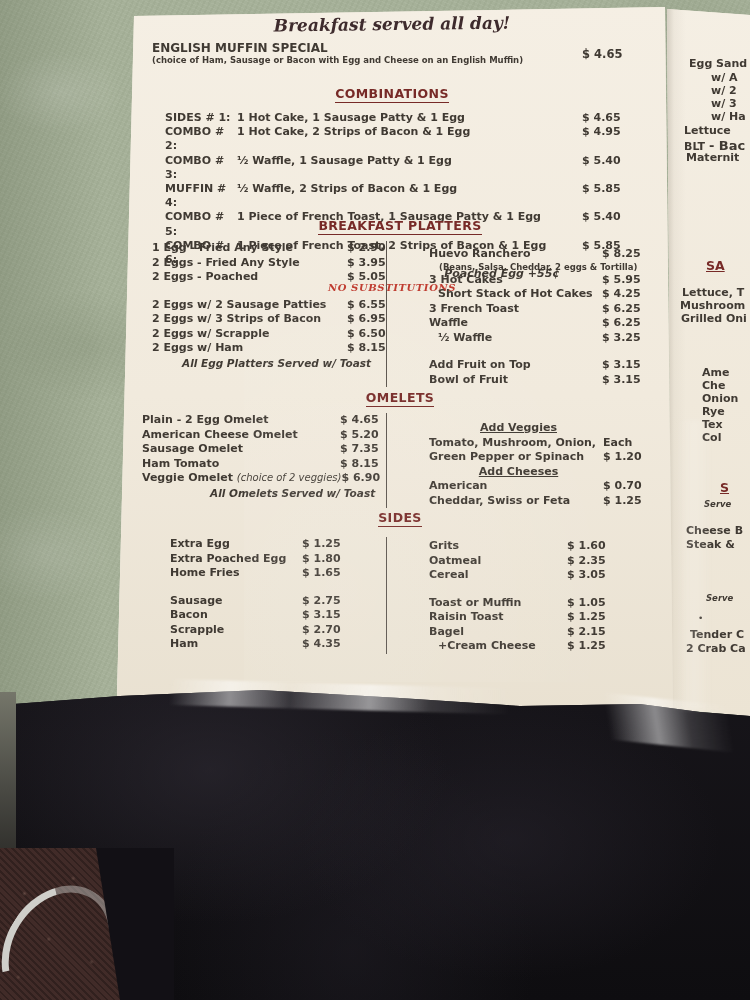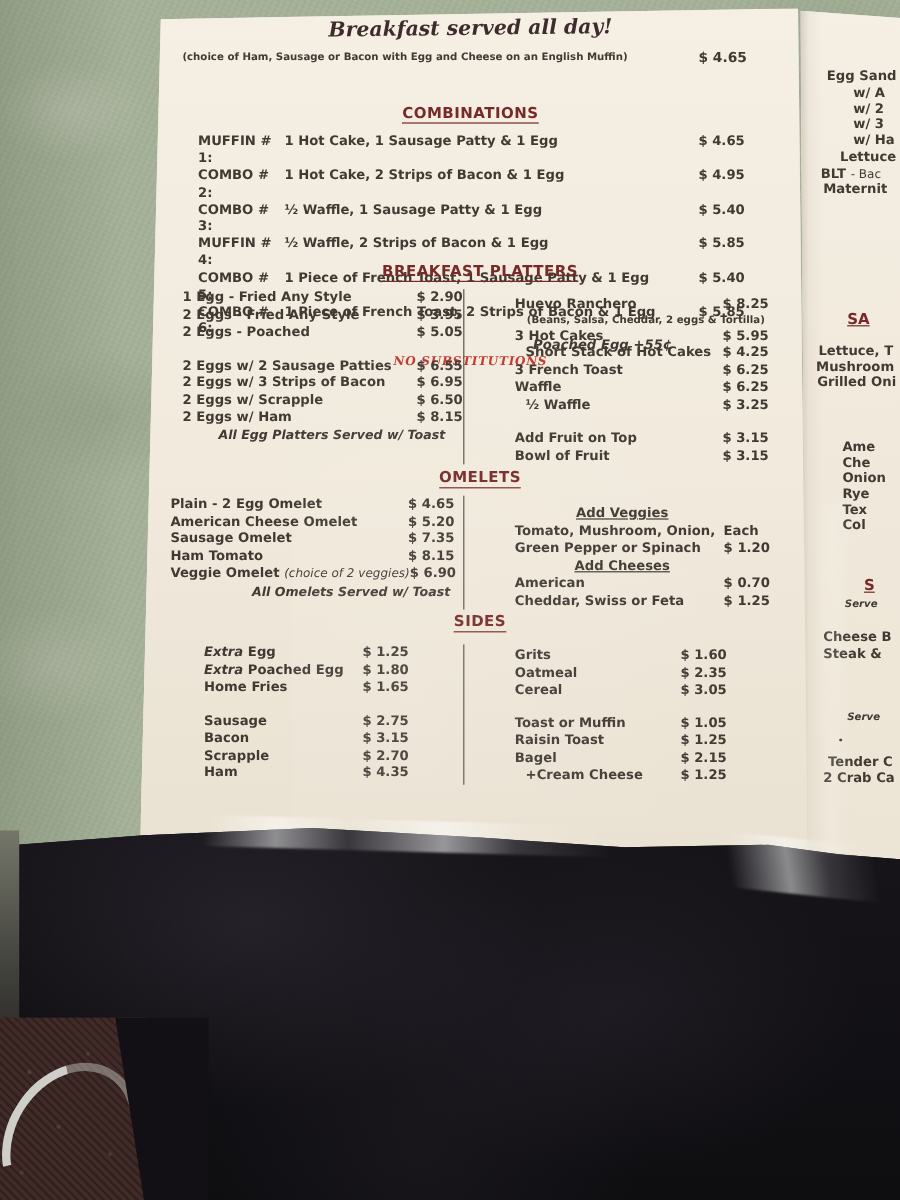--- a/index.html
+++ b/index.html
@@ -63,25 +63,25 @@
   .omr .pr{width:40px;margin-right:5px;}
   .sdl .pr{width:40px;margin-right:44px;}
   .sdr .pr{width:45px;margin-right:36px;}
   .sdl .nm{padding-left:18px;}
   .oml .nm{margin-left:-10px;}
   .ind .nm{padding-left:9px;}
   .subline{font-size:8.5px;font-weight:bold;line-height:11px;margin-left:10px;white-space:nowrap;}
   .note{font-style:italic;font-weight:bold;font-size:10.5px;line-height:14px;}
   .subhead{text-align:center;font-weight:bold;font-size:11px;line-height:14.5px;text-decoration:underline;padding-right:40px;}
   .itnote{font-style:italic;font-weight:normal;font-size:10px;}
-  .emit{font-style:italic;}
+  .emit{}
 
   
   .p2line{position:absolute;font-size:11px;font-weight:bold;color:#403a33;white-space:nowrap;}
-  .p2small{font-size:10px;font-weight:normal;}
+  .p2small{font-size:13px;font-weight:bold;}
   .p2head{position:absolute;color:#772a27;font-weight:bold;font-size:12.5px;text-decoration:underline;}
   .p2serve{position:absolute;font-style:italic;font-weight:bold;font-size:8.5px;color:#403a33;}
   .p2bullet{position:absolute;font-size:9px;color:#403a33;}
 
   
   .clothing{left:0;top:680px;width:750px;height:320px;
     clip-path:polygon(0 25px,120px 16px,260px 10px,400px 18px,520px 26px,640px 24px,700px 32px,750px 36px,750px 320px,0 320px);
     background-color:#151318;
     background-image:
       radial-gradient(340px 220px at 28% 28%, rgba(52,48,58,.5), transparent 70%),
@@ -120,21 +120,21 @@
 <body>
 
 <div class="abs table"></div>
 
 <div class="abs page-right">
   <div class="p2line" style="left:25px;top:57px">Egg Sand</div>
   <div class="p2line" style="left:47px;top:71px">w/ A</div>
   <div class="p2line" style="left:47px;top:84px">w/ 2</div>
   <div class="p2line" style="left:47px;top:97px">w/ 3</div>
   <div class="p2line" style="left:47px;top:110px">w/ Ha</div>
-  <div class="p2line" style="left:36px;top:124px">Lettuce</div>
+  <div class="p2line" style="left:20px;top:124px">Lettuce</div>
   <div class="p2line" style="left:20px;top:138px"><span>BLT</span> <span class="p2small">- Bac</span></div>
   <div class="p2line" style="left:22px;top:151px">Maternit</div>
 
   <div class="p2head" style="left:42px;top:258px">SA</div>
   <div class="p2line" style="left:18px;top:286px">Lettuce, T</div>
   <div class="p2line" style="left:16px;top:299px">Mushroom</div>
   <div class="p2line" style="left:17px;top:312px">Grilled Oni</div>
 
   <div class="p2line" style="left:38px;top:366px">Ame</div>
   <div class="p2line" style="left:38px;top:379px">Che</div>
@@ -152,31 +152,32 @@
   <div class="p2line" style="left:26px;top:628px">Tender C</div>
   <div class="p2line" style="left:22px;top:642px">2 Crab Ca</div>
 </div>
 
 <div class="abs page-main">
 
   <div class="sec" style="top:12px;padding-right:44px">
     <div class="tagline">Breakfast served all day!</div>
     <div class="special">
       <div class="sp-text">
+        <div class="sp-name">ENGLISH MUFFIN SPECIAL</div>
         <div class="sp-desc">(choice of Ham, Sausage or Bacon with Egg and Cheese on an English Muffin)</div>
       </div>
       <div class="sp-price">$ 4.65</div>
     </div>
   </div>
 
   <div class="sec" style="top:84px;padding-right:44px">
     <div class="sec-title"><span>COMBINATIONS</span></div>
     <div class="combo-rows">
       <div class="crow">
-          <span class="cl">MUFFIN # 1:</span>
+          <span class="cl">SIDES # 1:</span>
           <span class="cd">1 Hot Cake, 1 Sausage Patty &amp; 1 Egg</span>
           <span class="pr">$ 4.65</span>
         </div>
       <div class="crow">
           <span class="cl">COMBO # 2:</span>
           <span class="cd">1 Hot Cake, 2 Strips of Bacon &amp; 1 Egg</span>
           <span class="pr">$ 4.95</span>
         </div>
       <div class="crow">
           <span class="cl">COMBO # 3:</span>

